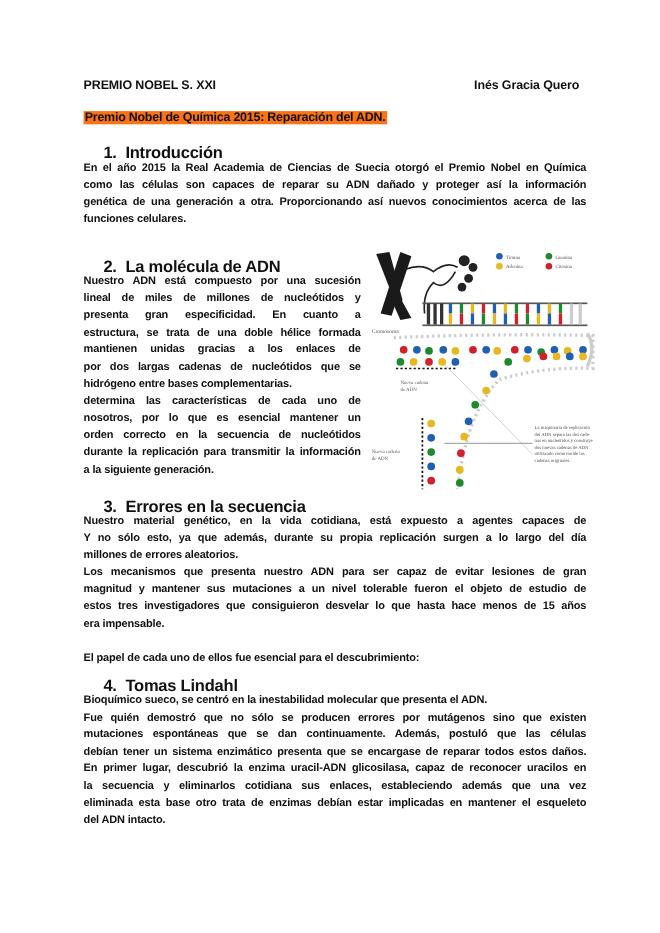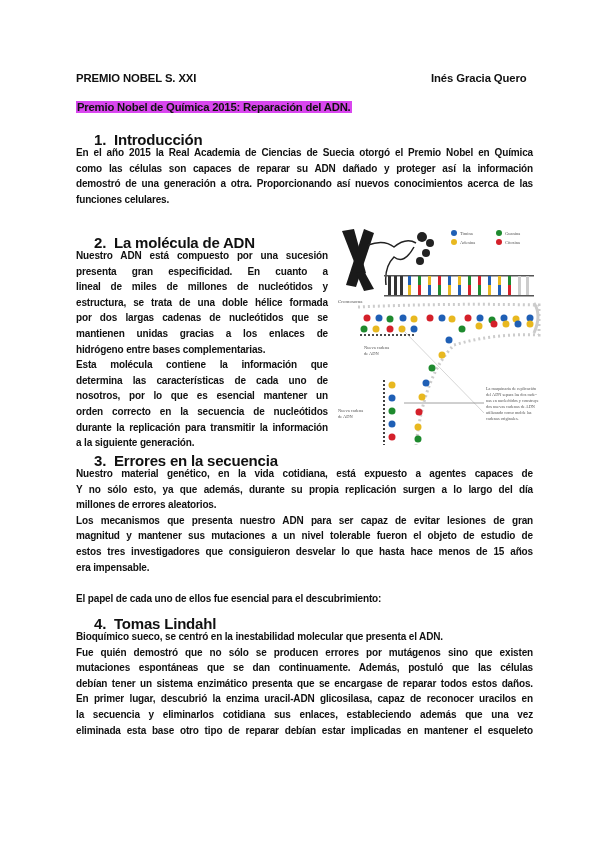--- a/index.html
+++ b/index.html
@@ -5,21 +5,21 @@
   * { box-sizing: border-box; margin: 0; padding: 0; }
   html, body { width: 600px; height: 848px; background: #ffffff; overflow: hidden; }
   body { font-family: "Liberation Sans", sans-serif; color: #111; position: relative; }
   .page { position: absolute; left: 4px; top: 0; width: 600px; height: 848px; background: #fff; }
 
   .hdr { position: absolute; top: 72px; font-size: 11.3px; font-weight: bold; letter-spacing: -0.1px; }
   .hdr.left { left: 72px; }
   .hdr.right { left: 427px; text-align: center; }
 
   .title { position: absolute; left: 72px; top: 101px; font-size: 11.3px; font-weight: bold;
-           background: #d946ef; padding: 0 1px; letter-spacing: -0.2px; }
+           background: #f97316; padding: 0 1px; letter-spacing: -0.2px; }
 
   .h { position: absolute; left: 90px; font-size: 15px; font-weight: bold; letter-spacing: -0.2px; }
   .h .num { display: inline-block; width: 20px; }
 
   .p { position: absolute; left: 72px; width: 457px; font-size: 10px; line-height: 15.6px;
        text-align: justify; letter-spacing: -0.15px; font-weight: bold; }
   .p.narrow { width: 252px; }
   .p .line { display: block; text-align: justify; text-align-last: justify; }
   .p .line.last { text-align-last: left; }
 
@@ -35,36 +35,35 @@
   <div class="hdr right">Inés Gracia Quero</div>
 
   <div class="title">Premio Nobel de Química 2015: Reparación del ADN.</div>
 
   <div class="h" style="top:131px">
     <span class="num">1.</span><span>Introducción</span>
   </div>
   <div class="p" style="top:145px">
     <span class="line">En el año 2015 la Real Academia de Ciencias de Suecia otorgó el Premio Nobel en Química</span>
     <span class="line">como las células son capaces de reparar su ADN dañado y proteger así la información</span>
-    <span class="line">demostró de una generación a otra. Proporcionando así nuevos conocimientos acerca de las</span>
+    <span class="line">genética de una generación a otra. Proporcionando así nuevos conocimientos acerca de las</span>
     <span class="line last">funciones celulares.</span>
   </div>
 
   <div class="h" style="top:234px">
     <span class="num">2.</span><span>La molécula de ADN</span>
   </div>
   <div class="p narrow" style="top:248px">
     <span class="line">Nuestro ADN está compuesto por una sucesión</span>
+    <span class="line">lineal de miles de millones de nucleótidos y</span>
     <span class="line">presenta gran especificidad. En cuanto a</span>
-    <span class="line">lineal de miles de millones de nucleótidos y</span>
     <span class="line">estructura, se trata de una doble hélice formada</span>
+    <span class="line">mantienen unidas gracias a los enlaces de</span>
     <span class="line">por dos largas cadenas de nucleótidos que se</span>
-    <span class="line">mantienen unidas gracias a los enlaces de</span>
     <span class="line last">hidrógeno entre bases complementarias.</span>
-    <span class="line">Esta molécula contiene la información que</span>
     <span class="line">determina las características de cada uno de</span>
     <span class="line">nosotros, por lo que es esencial mantener un</span>
     <span class="line">orden correcto en la secuencia de nucleótidos</span>
     <span class="line">durante la replicación para transmitir la información</span>
     <span class="line last">a la siguiente generación.</span>
   </div>
 
   <div class="figure">
     <svg viewBox="0 0 210 220" xmlns="http://www.w3.org/2000/svg">
 
@@ -207,16 +206,17 @@
   <div class="h" style="top:615px">
     <span class="num">4.</span><span>Tomas Lindahl</span>
   </div>
   <div class="p" style="top:629px">
     <span class="line last">Bioquímico sueco, se centró en la inestabilidad molecular que presenta el ADN.</span>
     <span class="line">Fue quién demostró que no sólo se producen errores por mutágenos sino que existen</span>
     <span class="line">mutaciones espontáneas que se dan continuamente. Además, postuló que las células</span>
     <span class="line">debían tener un sistema enzimático presenta que se encargase de reparar todos estos daños.</span>
     <span class="line">En primer lugar, descubrió la enzima uracil-ADN glicosilasa, capaz de reconocer uracilos en</span>
     <span class="line">la secuencia y eliminarlos cotidiana sus enlaces, estableciendo además que una vez</span>
-    <span class="line">eliminada esta base otro tipo de reparar debían estar implicadas en mantener el esqueleto</span>
+    <span class="line">eliminada esta base otro trata de enzimas debían estar implicadas en mantener el esqueleto</span>
+    <span class="line last">del ADN intacto.</span>
   </div>
 
 </div>
 
 </body></html>

